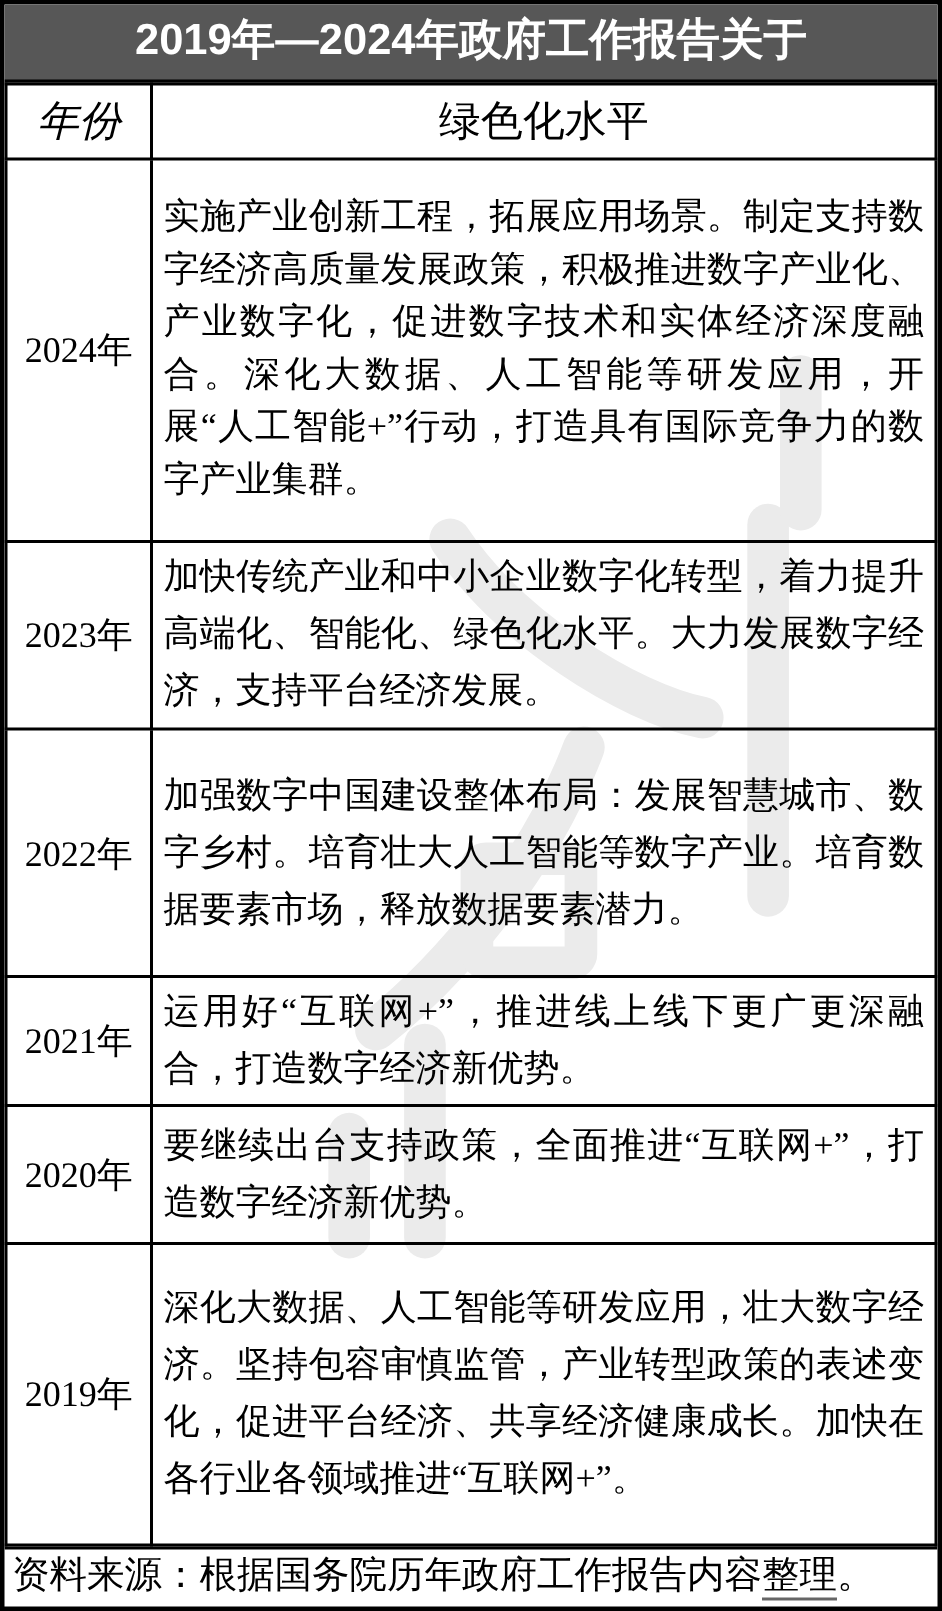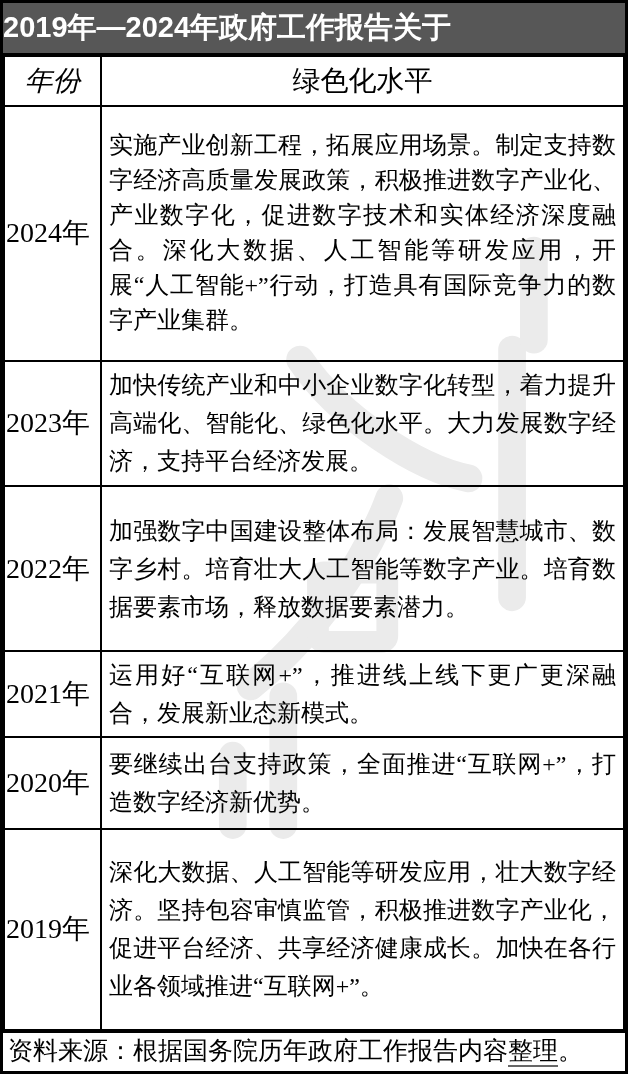--- a/index.html
+++ b/index.html
@@ -33,21 +33,21 @@
     flex-direction: column;
     height: 100%;
   }
   .title-bar {
     background: #575757;
     color: #ffffff;
     font-family: "Liberation Sans", "DejaVu Sans", sans-serif;
     font-weight: 700;
     font-size: 29px;
     line-height: 40px;
-    text-align: left;
+    text-align: center;
     padding: 4px 0 6px 0;
     border-bottom: 2px solid #000;
     flex: 0 0 auto;
   }
   table.policy-table {
     border-collapse: collapse;
     width: 100%;
     flex: 1 1 auto;
     table-layout: fixed;
   }
@@ -57,23 +57,23 @@
     background: transparent;
   }
   .policy-table th {
     font-size: 28px;
     font-weight: normal;
     text-align: center;
     padding: 5px 0;
   }
   th.year-col { width: 95px; font-style: italic; }
   .year-cell {
-    text-align: left;
+    text-align: center;
     vertical-align: middle;
-    font-size: 28px;
+    font-size: 24px;
     white-space: nowrap;
     font-family: Liberation Serif, serif;
   }
   .policy-cell {
     font-size: 24px;
     line-height: 38px;
     padding: 3px 7px;
     text-align: justify;
     vertical-align: middle;
   }
@@ -135,29 +135,29 @@
           <tr>
     <td class="year-cell">2023年</td>
     <td class="policy-cell">加快传统产业和中小企业数字化转型，着力提升高端化、智能化、绿色化水平。大力发展数字经济，支持平台经济发展。</td>
   </tr>
           <tr>
     <td class="year-cell">2022年</td>
     <td class="policy-cell">加强数字中国建设整体布局：发展智慧城市、数字乡村。培育壮大人工智能等数字产业。培育数据要素市场，释放数据要素潜力。</td>
   </tr>
           <tr>
     <td class="year-cell">2021年</td>
-    <td class="policy-cell">运用好“互联网+”，推进线上线下更广更深融合，发展新业态新模式。</td>
+    <td class="policy-cell">运用好“互联网+”，推进线上线下更广更深融合，打造数字经济新优势。</td>
   </tr>
           <tr>
     <td class="year-cell">2020年</td>
     <td class="policy-cell">要继续出台支持政策，全面推进“互联网+”，打造数字经济新优势。</td>
   </tr>
           <tr>
     <td class="year-cell">2019年</td>
-    <td class="policy-cell">深化大数据、人工智能等研发应用，壮大数字经济。坚持包容审慎监管，积极推进数字产业化，促进平台经济、共享经济健康成长。加快在各行业各领域推进“互联网+”。</td>
+    <td class="policy-cell">深化大数据、人工智能等研发应用，壮大数字经济。坚持包容审慎监管，产业转型政策的表述变化，促进平台经济、共享经济健康成长。加快在各行业各领域推进“互联网+”。</td>
   </tr>
         </tbody>
     </table>
 
     <div class="source-row"><span>资料来源：根据国务院历年政府工作报告内容</span><span class="underlined">整理</span><span>。</span></div>
 
   </div>
 </div>
 
 </body></html>

